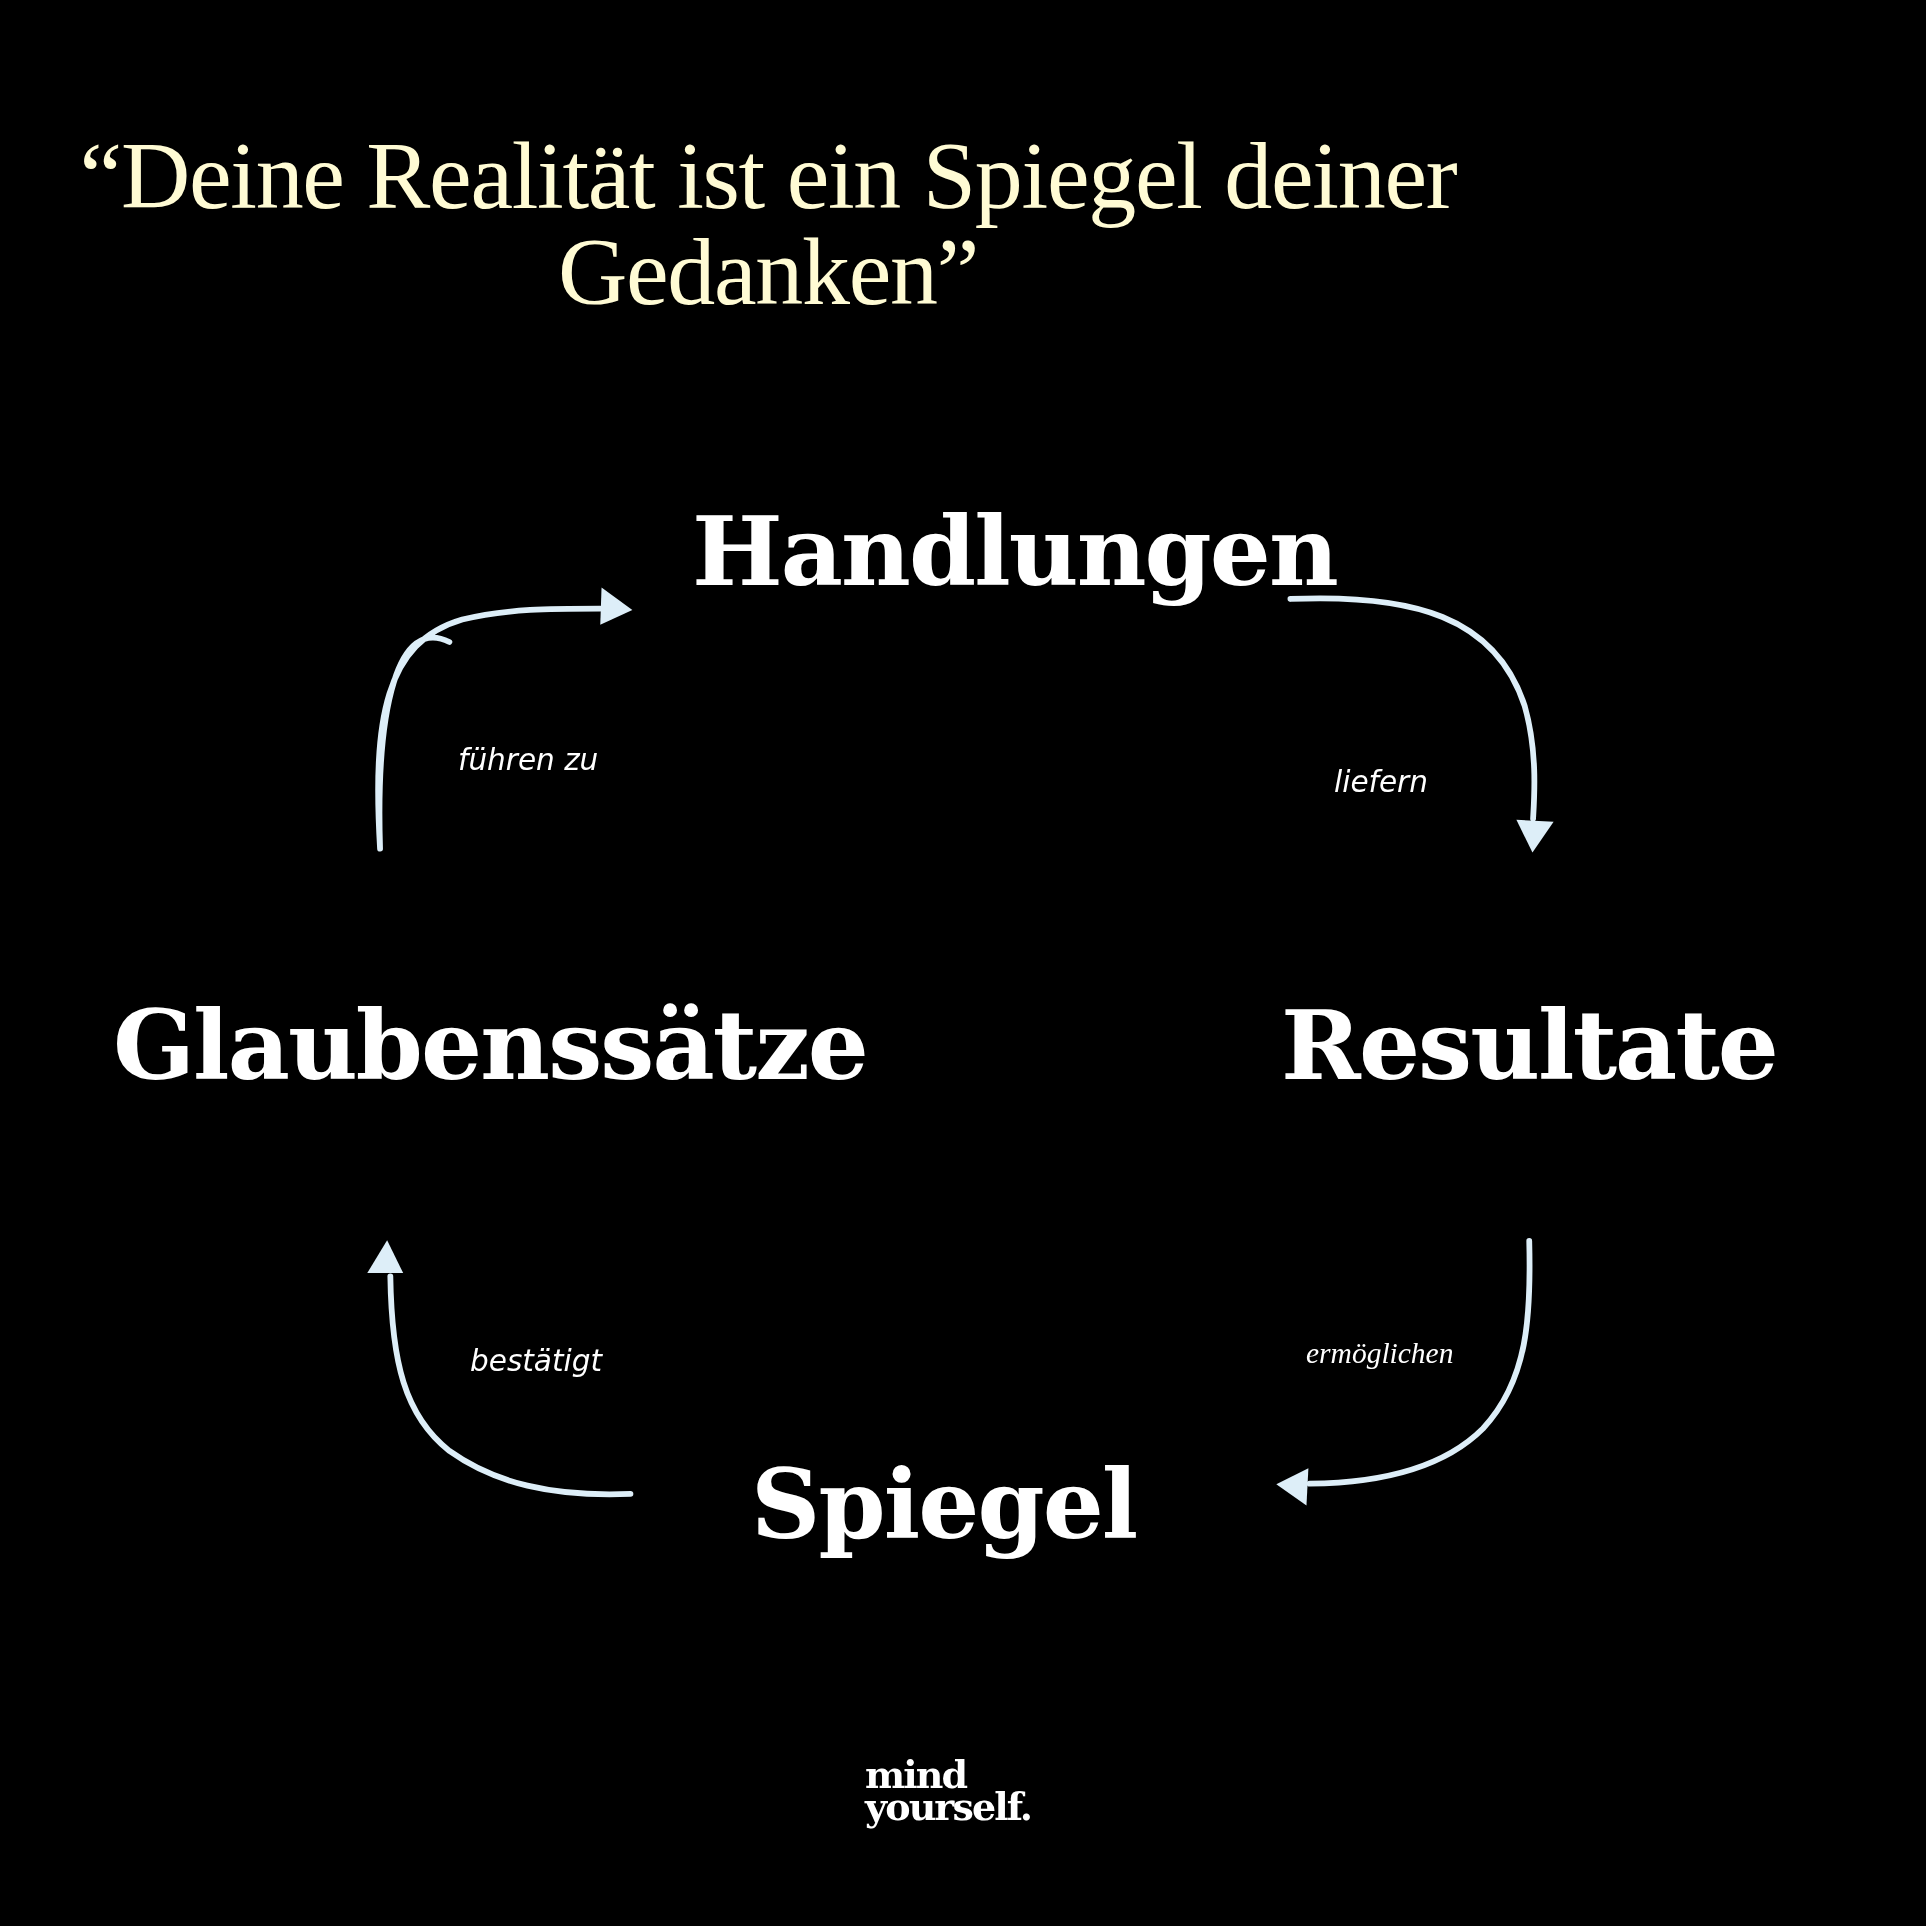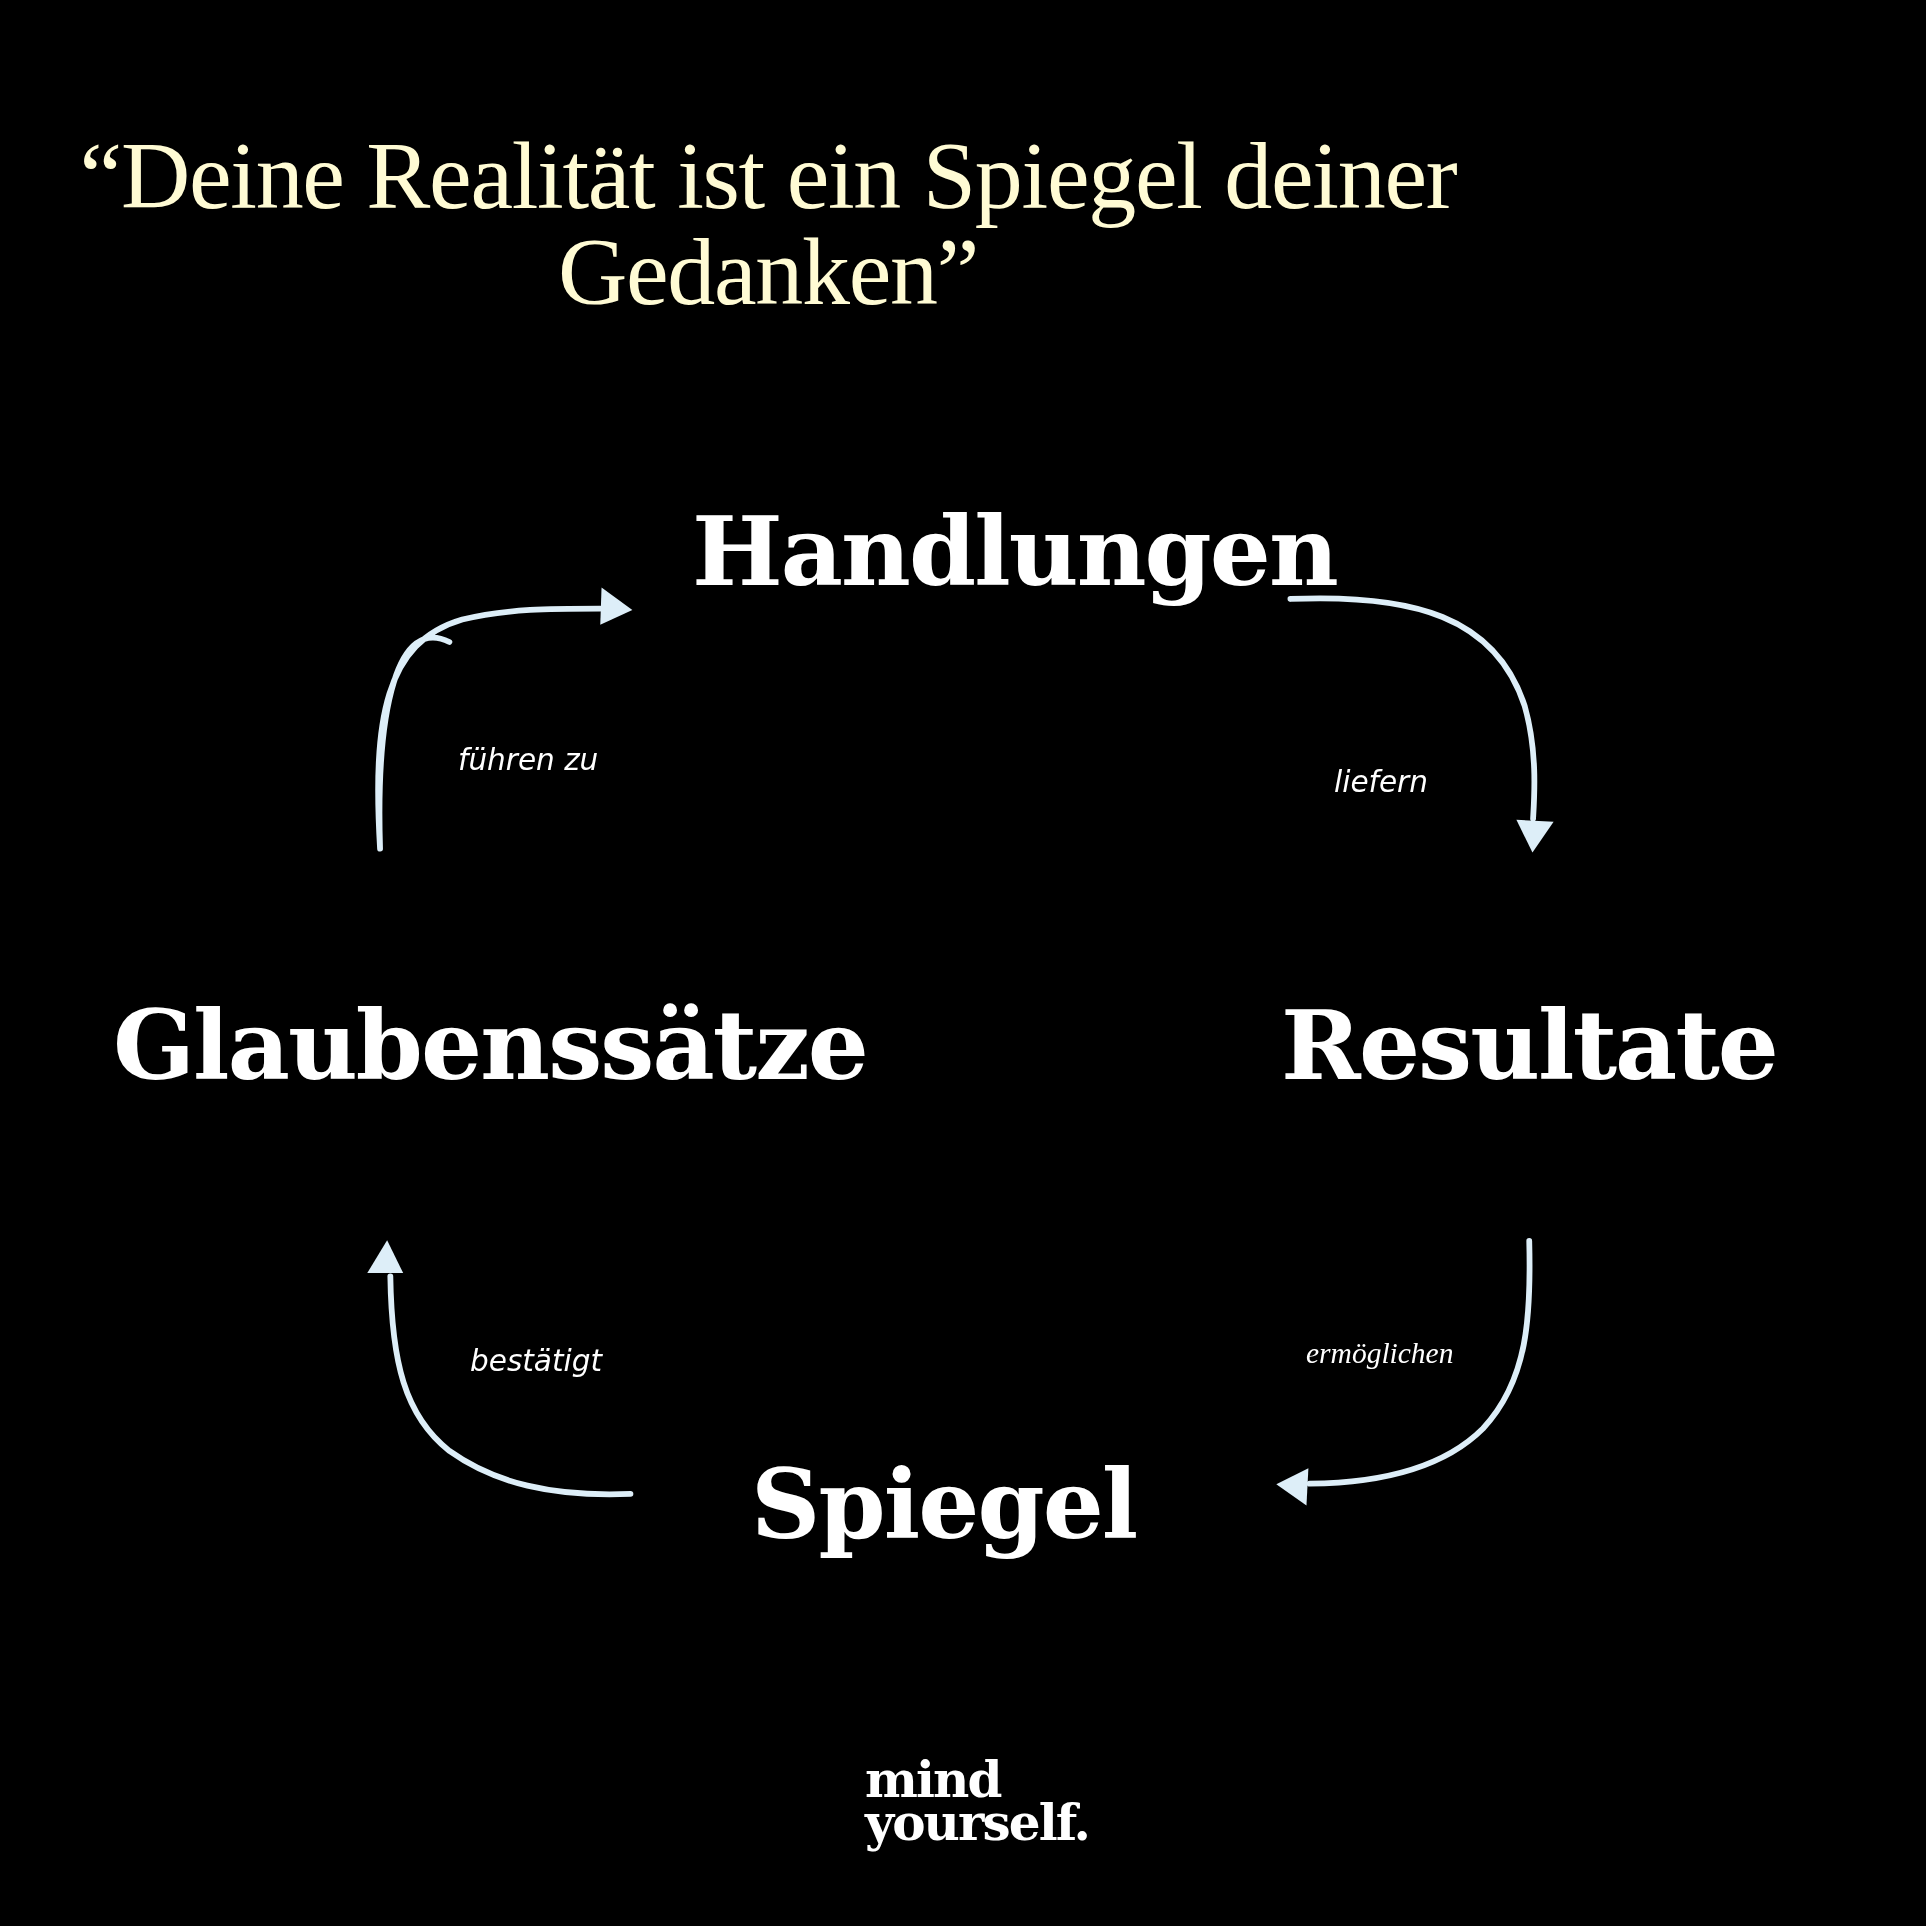--- a/index.html
+++ b/index.html
@@ -15,21 +15,21 @@
     white-space: nowrap; letter-spacing: -1.9px;
   }
   .label {
     position: absolute; font-family: "DejaVu Sans", "Liberation Sans", sans-serif;
     font-style: italic; color: #ffffff; font-size: 29.5px; line-height: 1; white-space: nowrap;
   }
   svg.arrows { position: absolute; left: 0; top: 0; }
   .logo {
     position: absolute; left: 865px; top: 1759px;
     font-family: "DejaVu Serif", "Liberation Serif", serif; font-weight: bold;
-    color: #fff; font-size: 50px; line-height: 0.85; letter-spacing: -1.9px;
+    color: #fff; font-size: 38px; line-height: 0.85; letter-spacing: -1.9px;
   }
   .logo span { display: block; }
 </style>
 </head>
 <body>
 
 <div class="title">“Deine Realität ist ein Spiegel deiner Gedanken”</div>
 
 <svg class="arrows" width="1926" height="1926" viewBox="0 0 3000 3000">
   <g fill="none" stroke="#DDEEF8" stroke-width="9" stroke-linecap="round">

